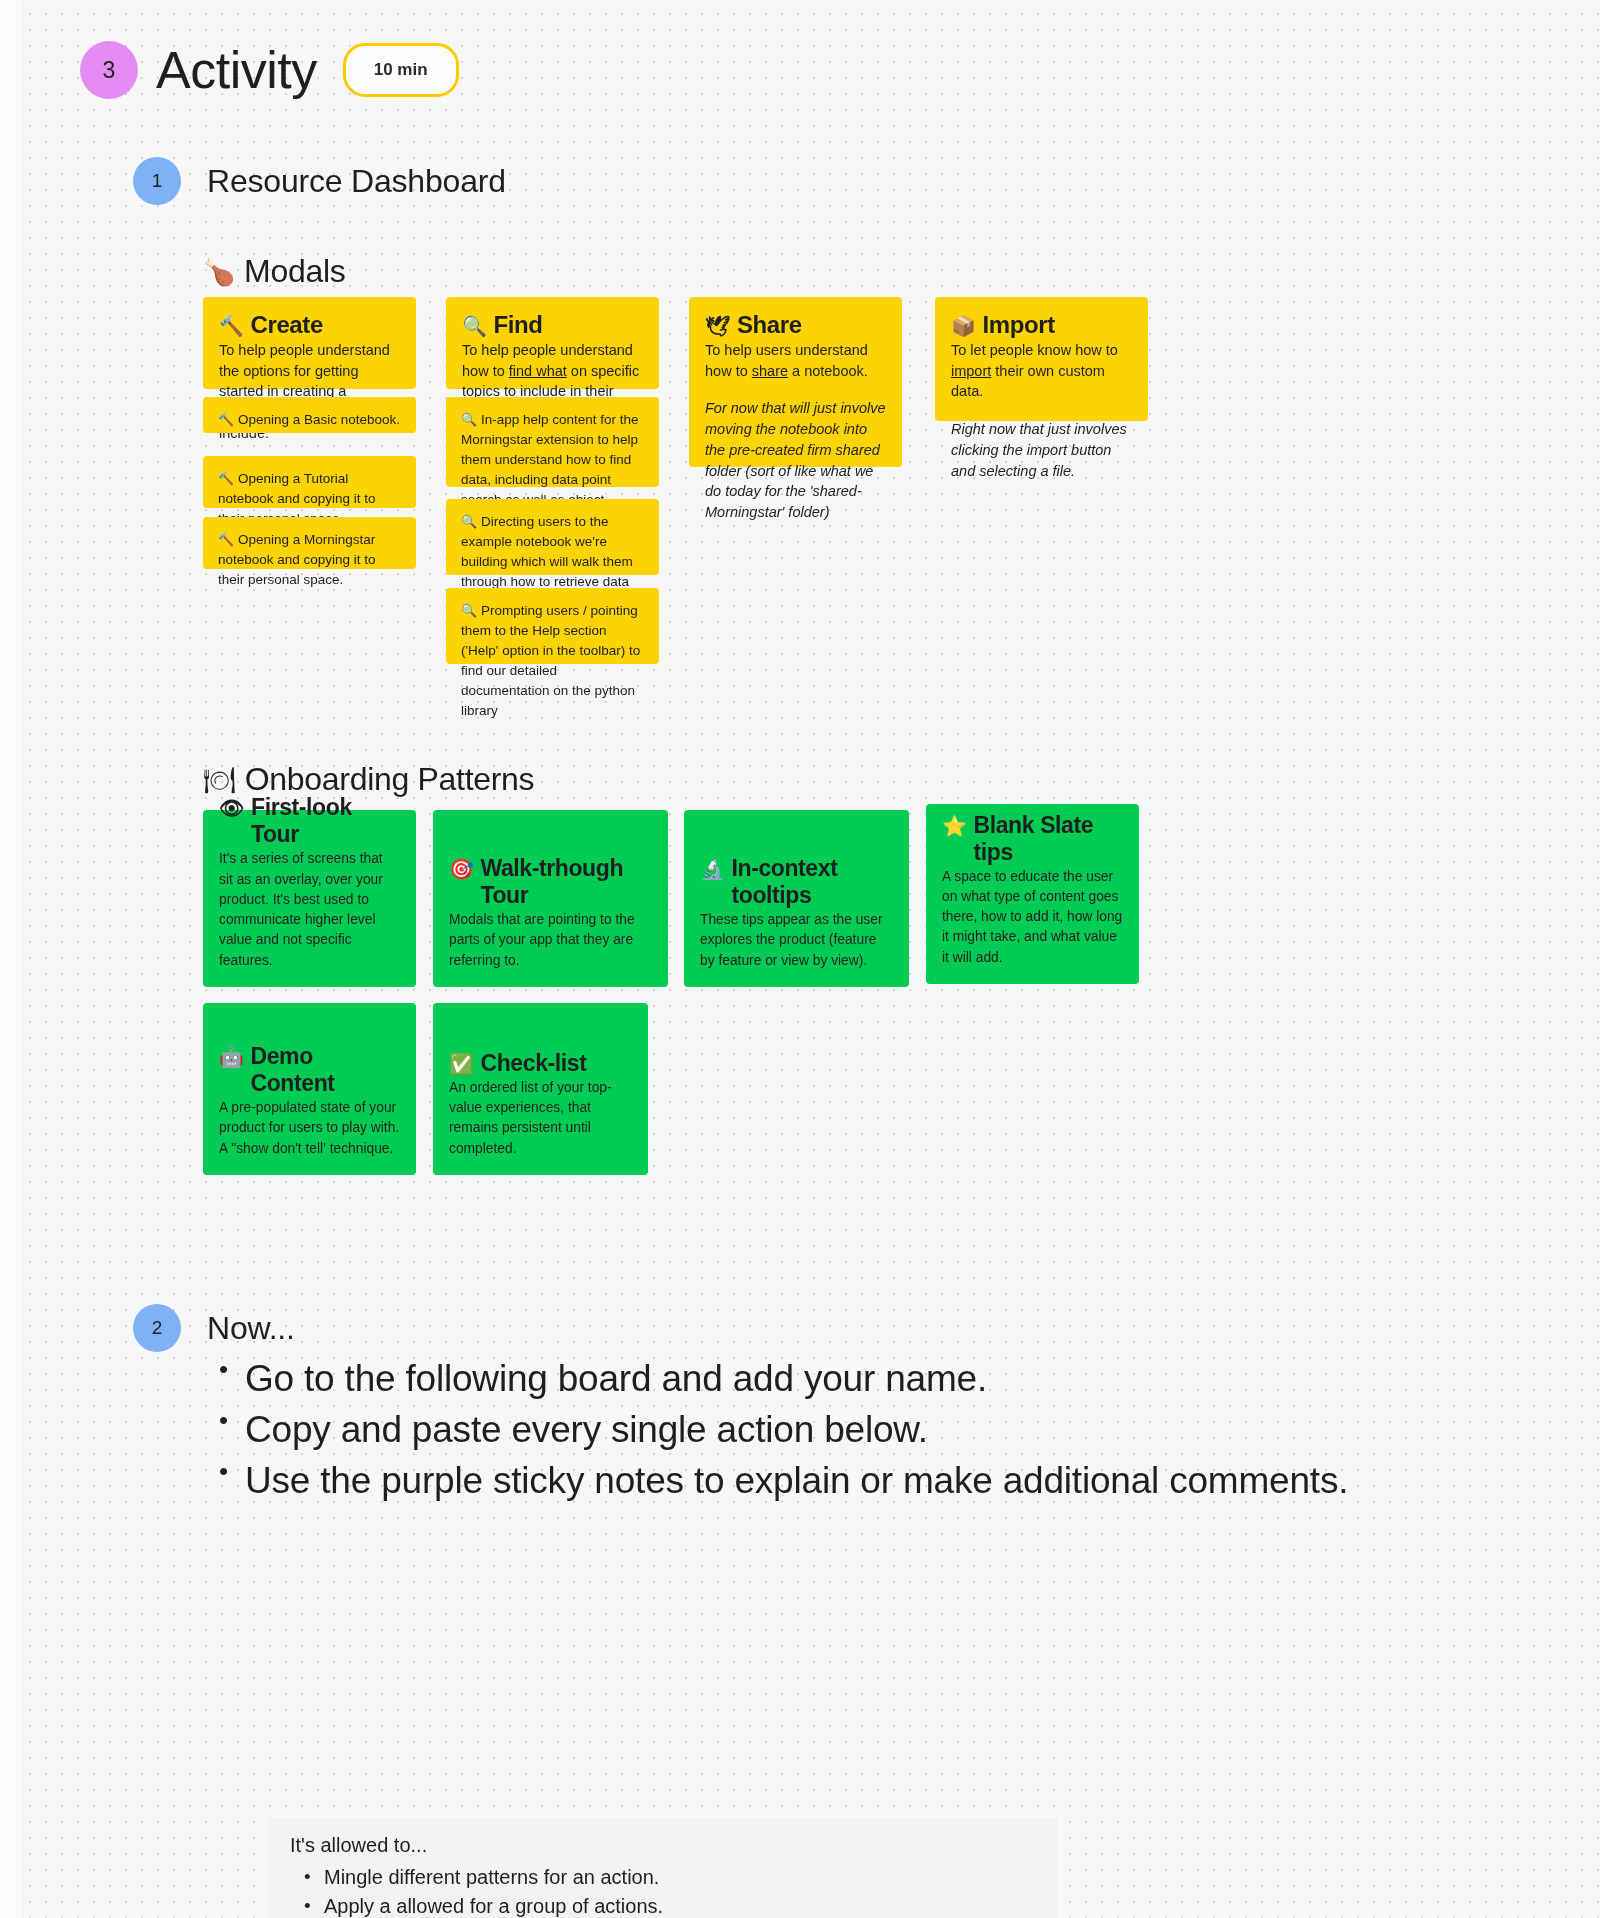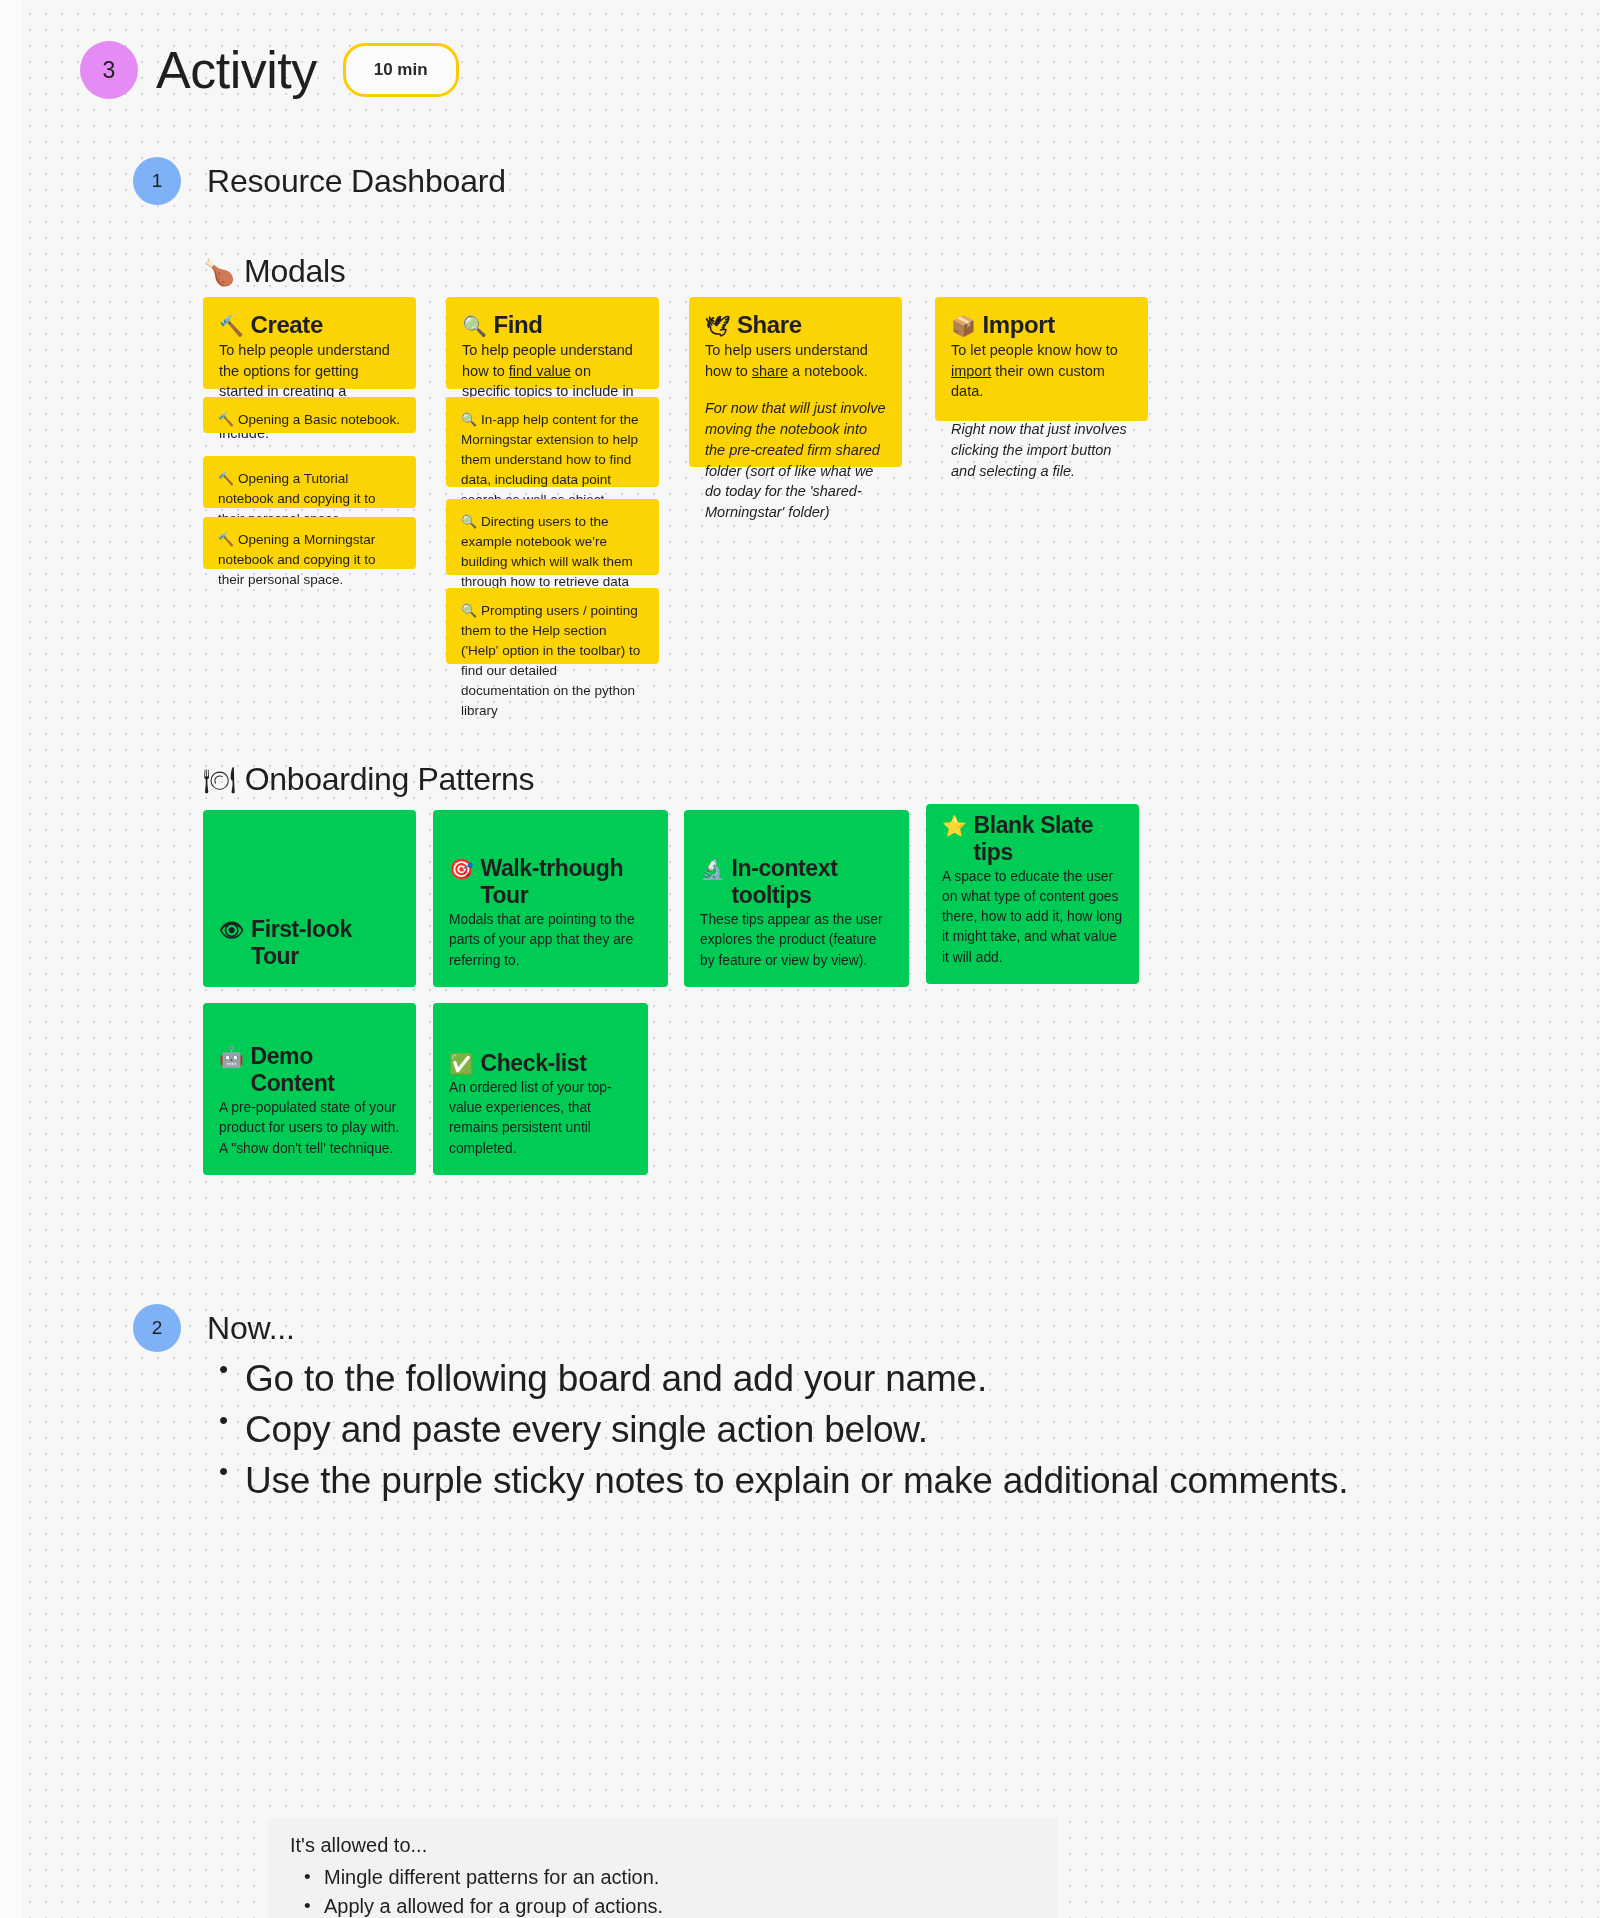--- a/index.html
+++ b/index.html
@@ -234,21 +234,21 @@
 <div class="subcard" style="left:203px; top:517px; width:213px; height:52px;">
   <span class="emo">🔨</span>
   <span>Opening a Morningstar notebook and copying it to their personal space.</span>
 </div>
 
 <div class="card yellow" style="left:446px; top:297px; width:213px; height:92px;">
   <div class="card-title">
     <span class="emo">🔍</span>
     <span>Find</span>
   </div>
-  <div class="card-body">To help people understand how to <u>find value</u> on specific topics to include in their notebook. This may include:</div>
+  <div class="card-body">To help people understand how to <u>find what</u> on specific topics to include in their notebook. This may include:</div>
 </div>
 <div class="subcard" style="left:446px; top:397px; width:213px; height:90px;">
   <span class="emo">🔍</span>
   <span>In-app help content for the Morningstar extension to help them understand how to find data, including data point search as well as object search (e.g., data sets, investment lists)</span>
 </div>
 <div class="subcard" style="left:446px; top:499px; width:213px; height:76px;">
   <span class="emo">🔍</span>
   <span>Directing users to the example notebook we're building which will walk them through how to retrieve data using the python API</span>
 </div>
 <div class="subcard" style="left:446px; top:588px; width:213px; height:76px;">
@@ -277,20 +277,21 @@
 <div class="group-heading" style="left:203px; top:761px;">
   <span class="emo">🍽</span>
   <span>Onboarding Patterns</span>
 </div>
 
 <div class="card green" style="left:203px; top:810px; width:213px; height:177px;">
   <div class="card-title">
     <span class="emo">👁</span>
     <span>First-look Tour</span>
   </div>
+  <div class="card-body">It's a series of screens that sit as an overlay, over your product. It's best used to communicate higher level value and not specific features.</div>
 </div>
 
 <div class="card green" style="left:433px; top:810px; width:235px; height:177px;">
   <div class="card-title">
     <span class="emo">🎯</span>
     <span>Walk-trhough Tour</span>
   </div>
   <div class="card-body">Modals that are pointing to the parts of your app that they are referring to.</div>
 </div>
 

